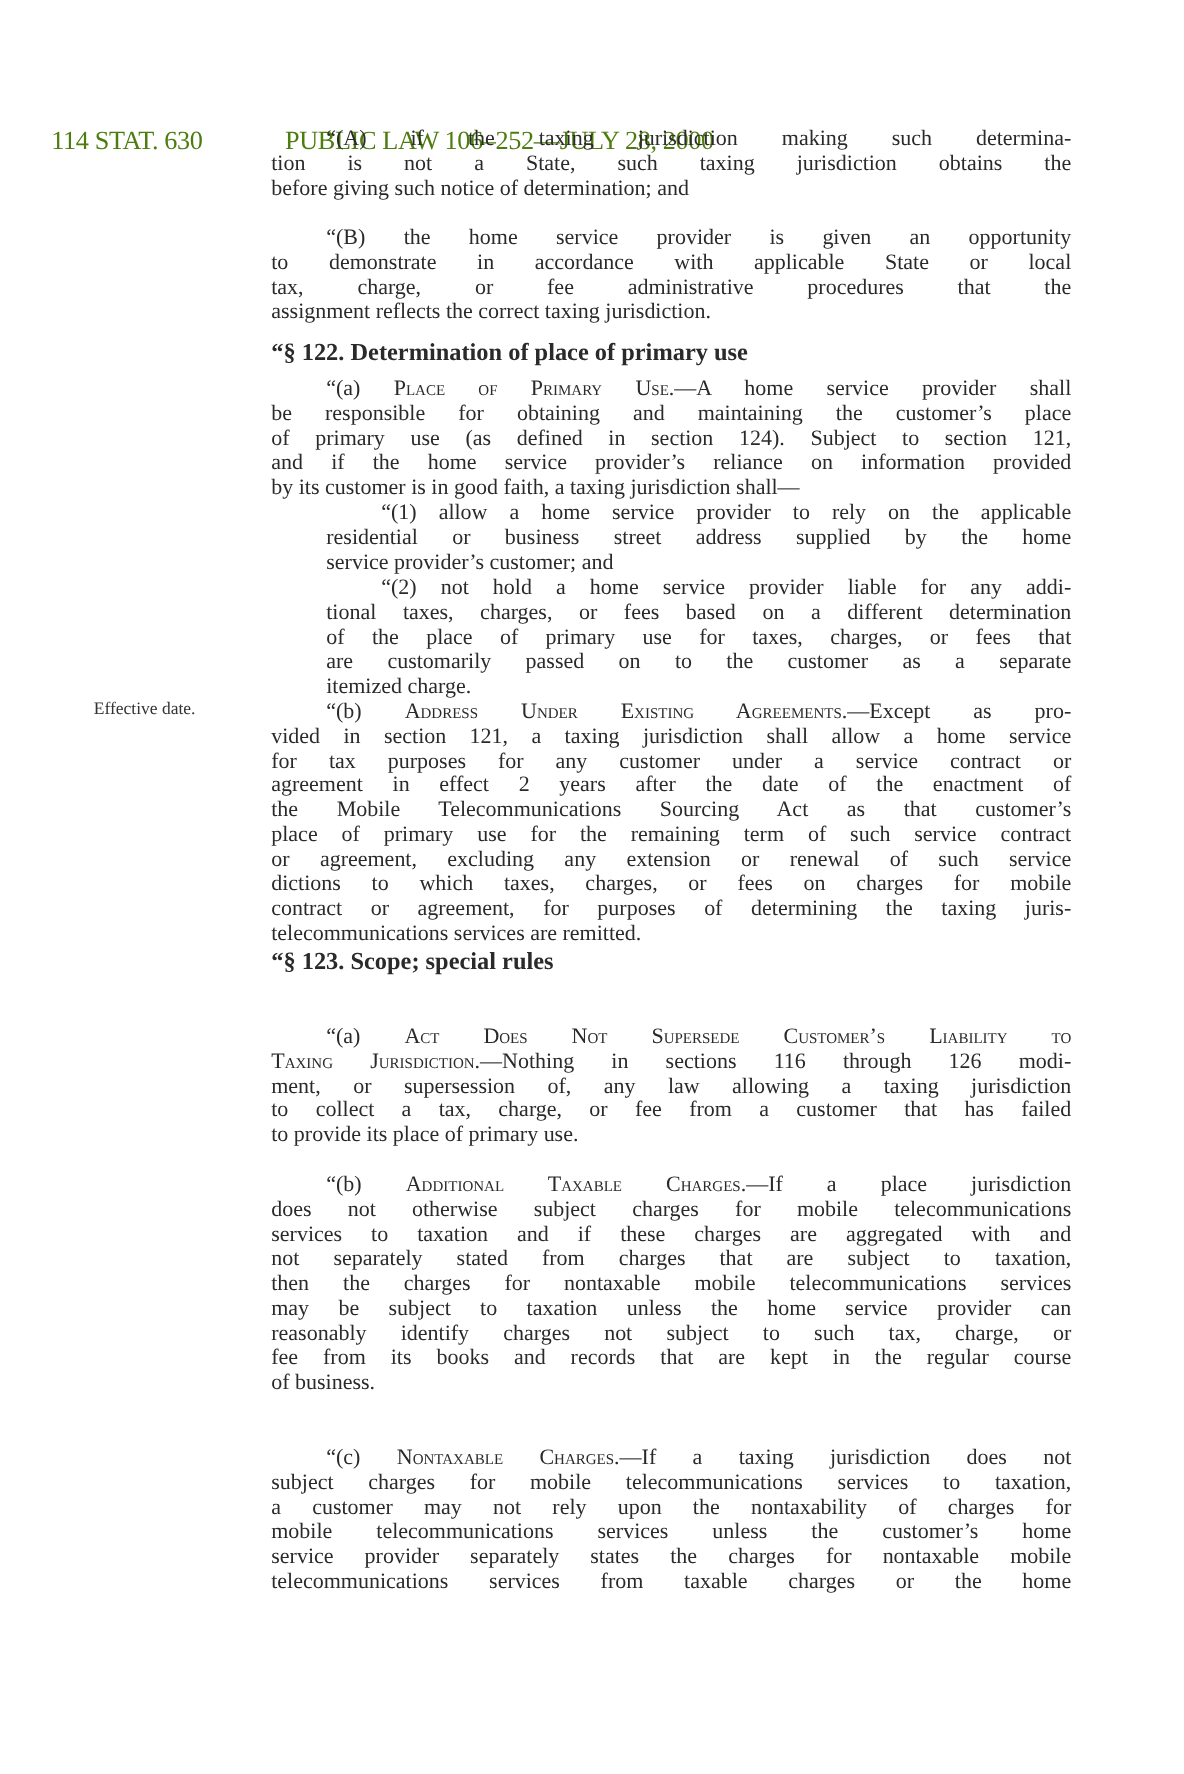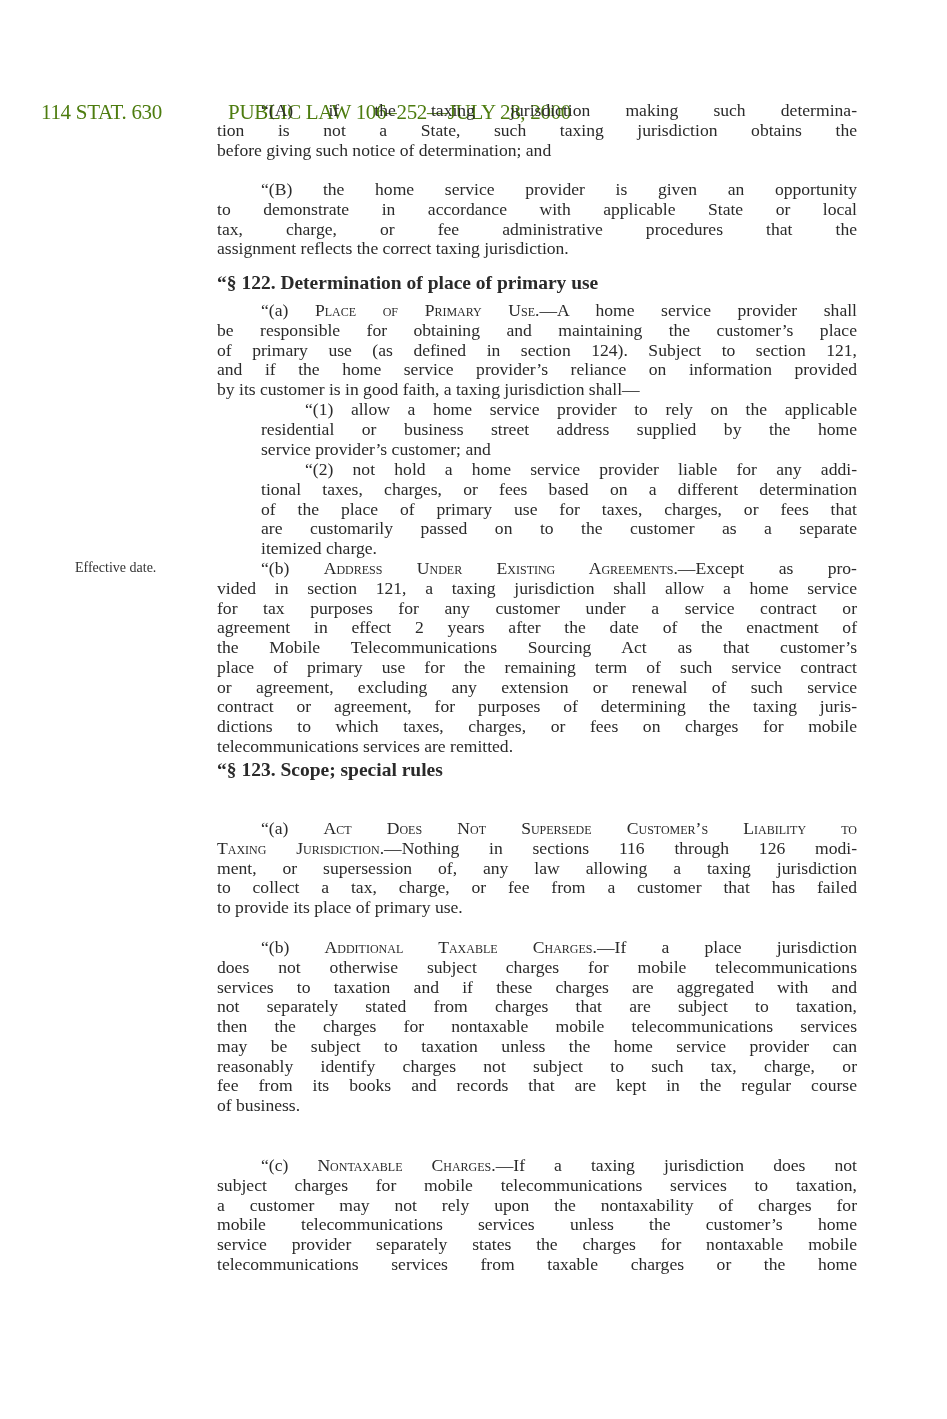--- a/index.html
+++ b/index.html
@@ -67,22 +67,22 @@
 </div>
 
 <div class="col" style="top:559px;">
   <span class="line ind1"><span>“(b) </span><span class="sc">Address Under Existing Agreements.</span><span>—Except as pro-</span></span>
   <span class="line">vided in section 121, a taxing jurisdiction shall allow a home service</span>
   <span class="line">for tax purposes for any customer under a service contract or</span>
   <span class="line">agreement in effect 2 years after the date of the enactment of</span>
   <span class="line">the Mobile Telecommunications Sourcing Act as that customer’s</span>
   <span class="line">place of primary use for the remaining term of such service contract</span>
   <span class="line">or agreement, excluding any extension or renewal of such service</span>
+  <span class="line">dictions to which taxes, charges, or fees on charges for mobile</span>
   <span class="line">contract or agreement, for purposes of determining the taxing juris-</span>
-  <span class="line">dictions to which taxes, charges, or fees on charges for mobile</span>
   <span class="line last">telecommunications services are remitted.</span>
 </div>
 
 <div class="col" style="top:757px;">
   <div class="sech">“§ 123. Scope; special rules</div>
 </div>
 
 <div class="col" style="top:819px;">
   <span class="line ind1"><span>“(a) </span><span class="sc">Act Does Not Supersede Customer’s Liability to</span></span>
   <span class="line"><span class="sc">Taxing Jurisdiction.</span><span>—Nothing in sections 116 through 126 modi-</span></span>

